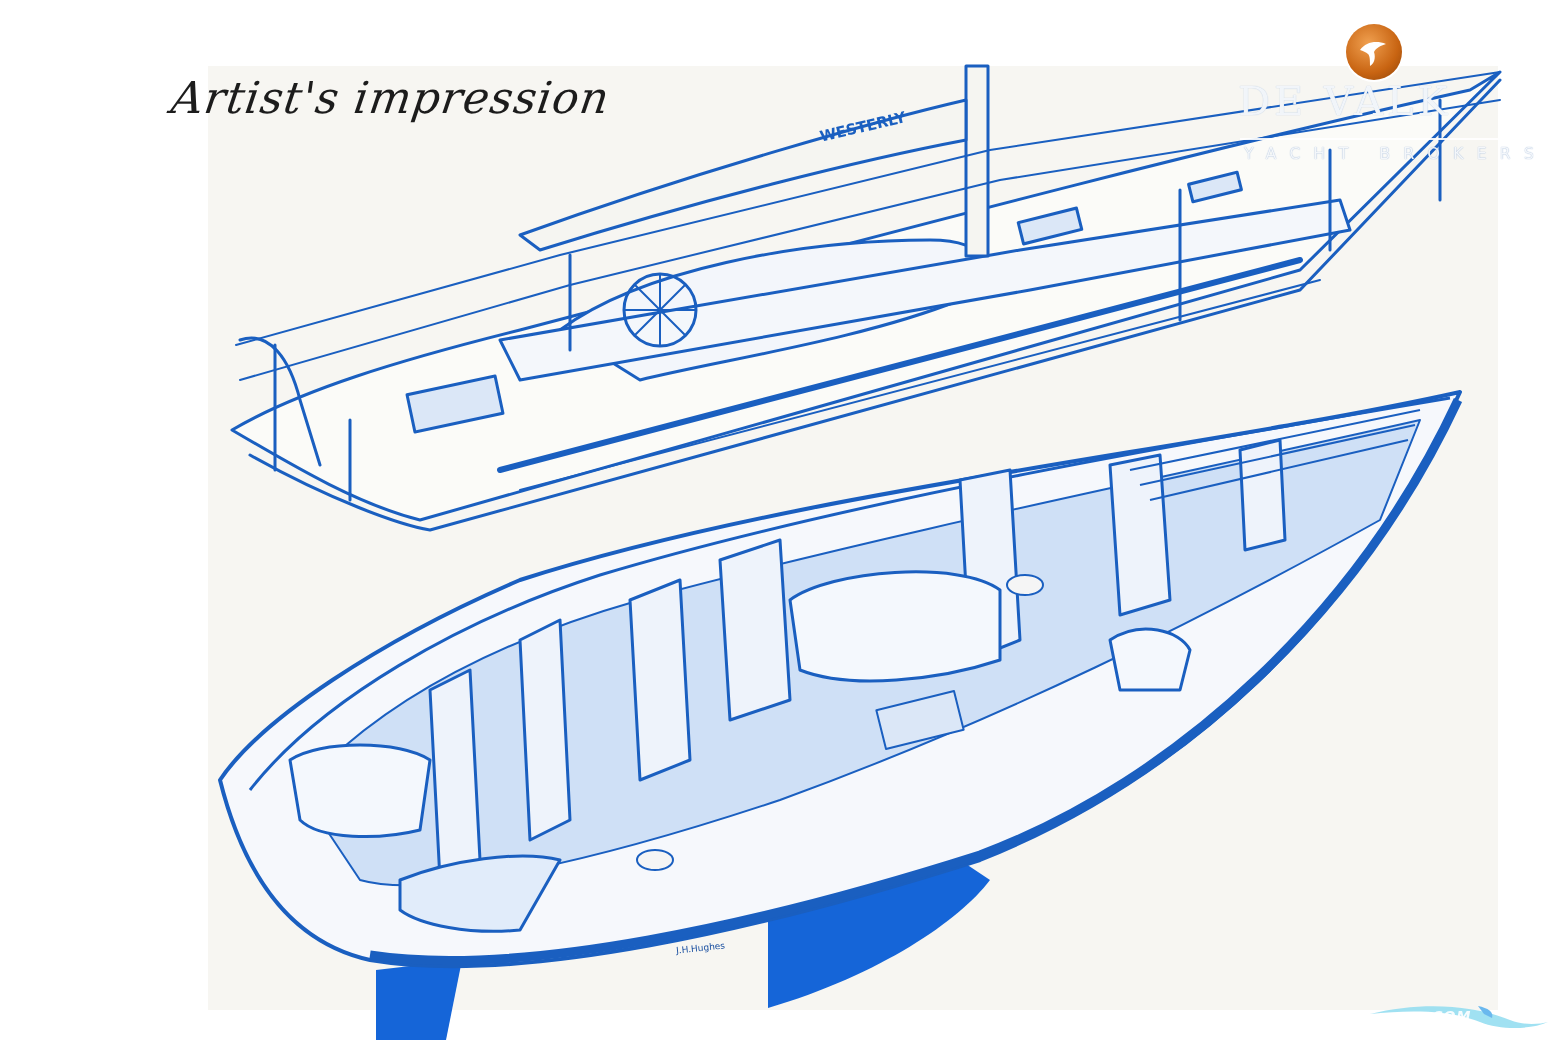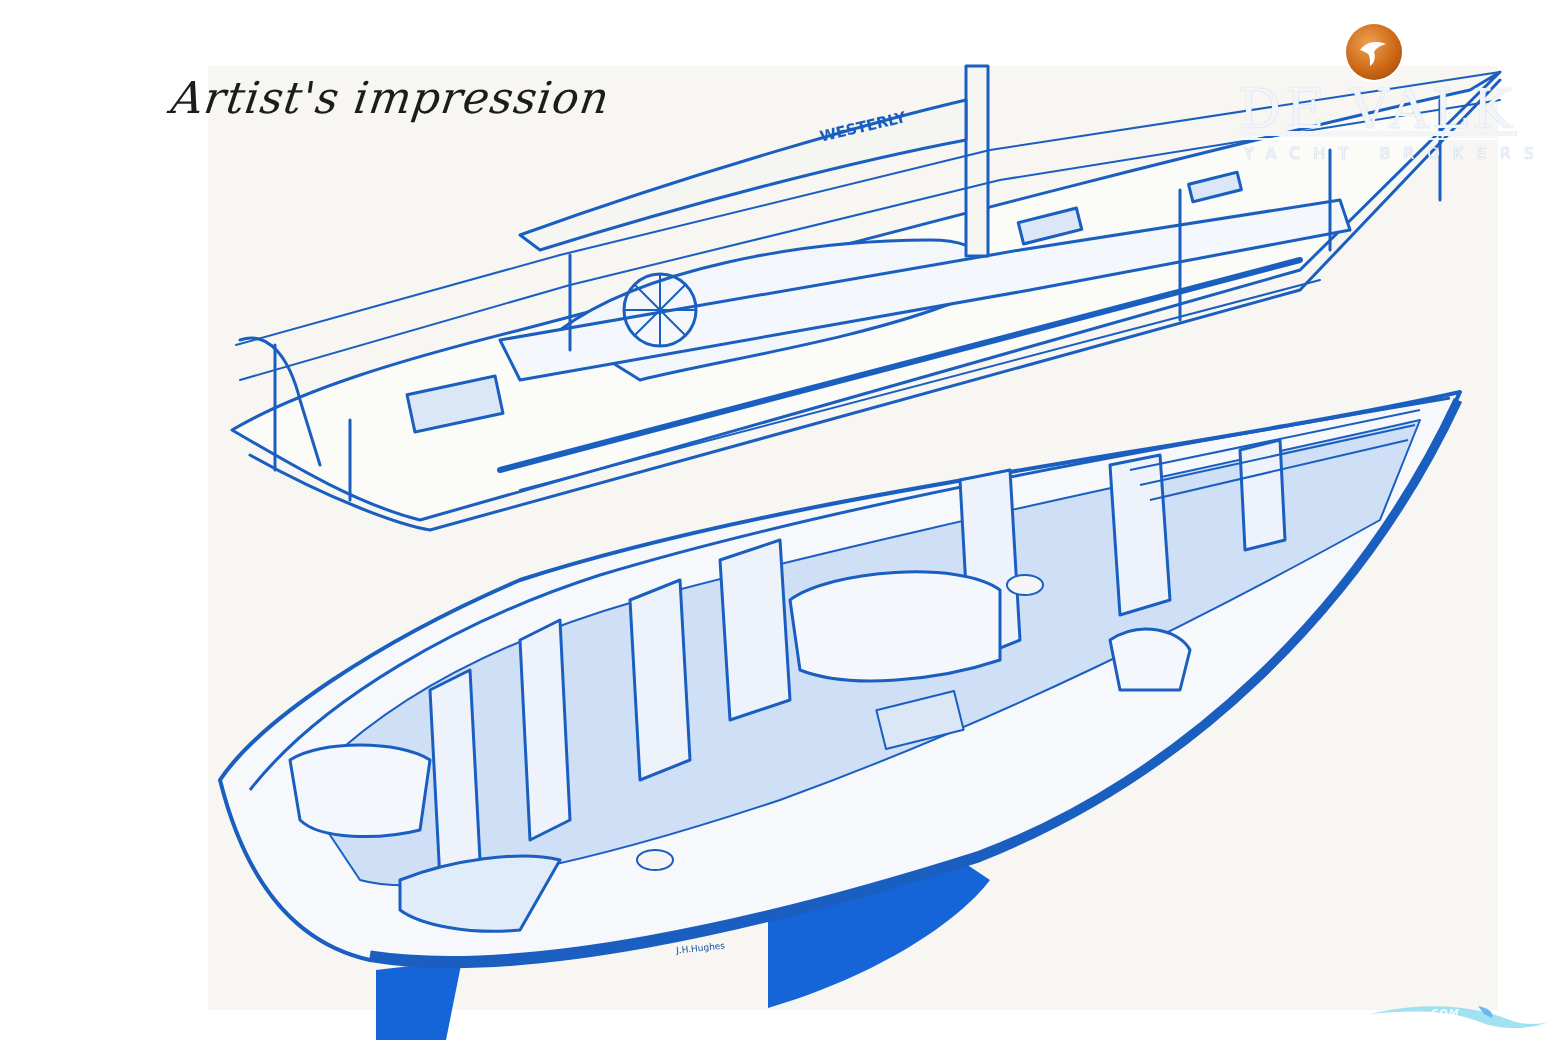--- a/index.html
+++ b/index.html
@@ -1,27 +1,27 @@
 <!DOCTYPE html>
 <html><head>
 <meta charset="utf-8">
 <style>
   html,body{margin:0;padding:0;background:#ffffff;}
   body{width:1560px;height:1040px;position:relative;overflow:hidden;font-family:"DejaVu Sans",sans-serif;}
   .paper{position:absolute;left:208px;top:66px;width:1290px;height:944px;background:#f7f6f2;}
   .caption{position:absolute;left:172px;top:72px;font-family:"DejaVu Serif",serif;font-style:italic;font-size:44px;color:#1c1c1c;letter-spacing:1px;transform:skewX(-8deg);}
   svg.art{position:absolute;left:0;top:0;}
   .logo{position:absolute;left:1346px;top:24px;width:56px;height:56px;border-radius:50%;background:radial-gradient(circle at 40% 35%,#f0a050,#c86412 60%,#8c4208);box-shadow:0 0 0 2px #ffffff;}
-  .brand{position:absolute;left:1238px;top:78px;font-family:"DejaVu Serif",serif;font-size:54px;color:rgba(255,255,255,0.85);letter-spacing:4px;text-shadow:0 0 1px #9fb8d8;text-decoration:underline;}
+  .brand{position:absolute;left:1238px;top:78px;font-family:"DejaVu Serif",serif;font-size:40px;color:rgba(255,255,255,0.85);letter-spacing:4px;text-shadow:0 0 1px #9fb8d8;}
   .brand-sub{position:absolute;left:1244px;top:144px;font-family:"DejaVu Sans",sans-serif;font-size:16px;color:rgba(255,255,255,0.9);letter-spacing:13px;text-shadow:0 0 1px #7a9cc8;}
   .brand-line{position:absolute;left:1240px;top:138px;width:258px;height:2px;background:rgba(255,255,255,0.9);}
   .westerly{position:absolute;left:818px;top:128px;font-family:"DejaVu Sans",sans-serif;font-weight:bold;font-size:15px;color:#1a5fc0;transform:rotate(-13deg);transform-origin:left top;}
   .signature{position:absolute;left:676px;top:943px;font-size:9px;color:#1a4fa0;transform:rotate(-6deg);}
   .wm{position:absolute;left:1360px;top:996px;}
-  .wm-text{position:absolute;left:1426px;top:1008px;font-size:10px;font-weight:bold;color:rgba(255,255,255,0.9);letter-spacing:1px;font-style:italic;}
+  .wm-text{position:absolute;left:1426px;top:1008px;font-size:14px;font-weight:bold;color:rgba(255,255,255,0.9);letter-spacing:1px;font-style:italic;}
 </style>
 </head>
 <body>
 
 <div class="paper"></div>
 
 <div class="caption">Artist's impression</div>
 
 <svg class="art" width="1560" height="1040" viewBox="0 0 1560 1040">
 

